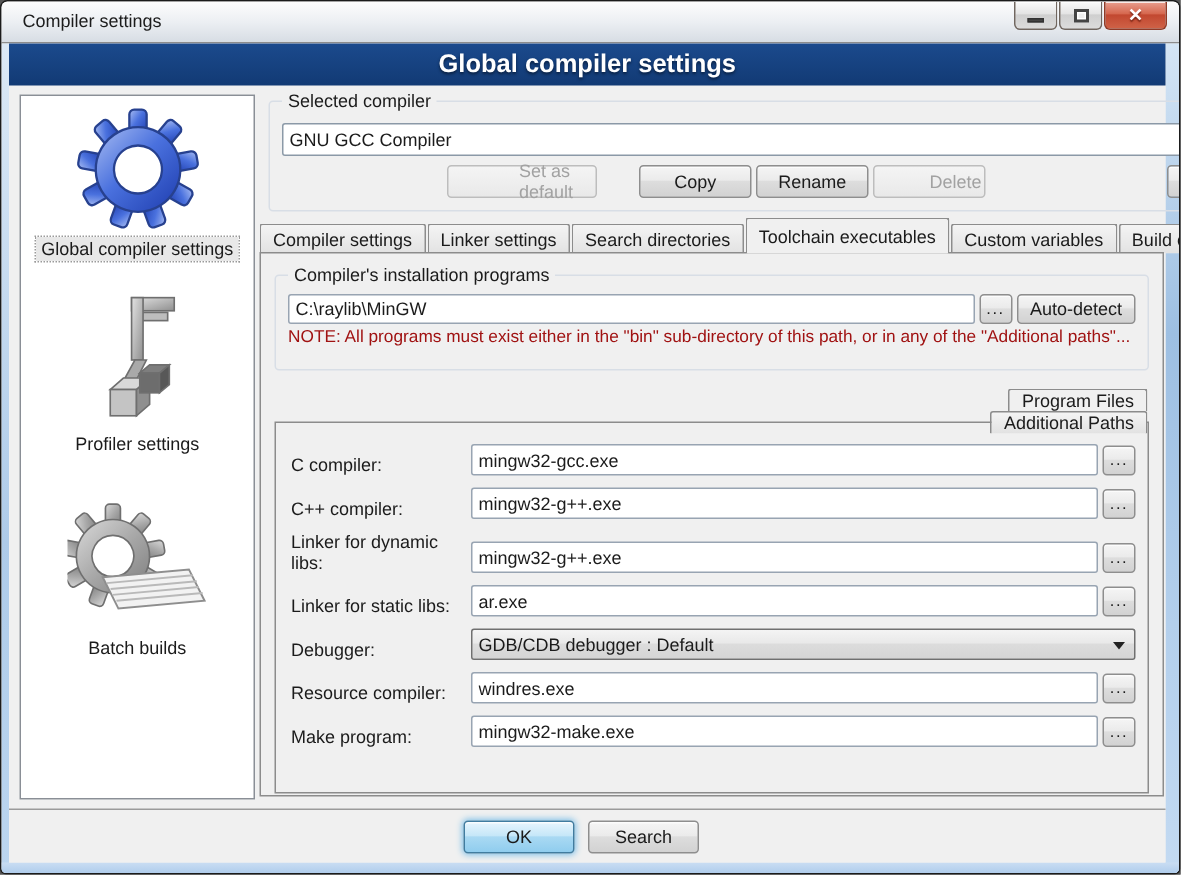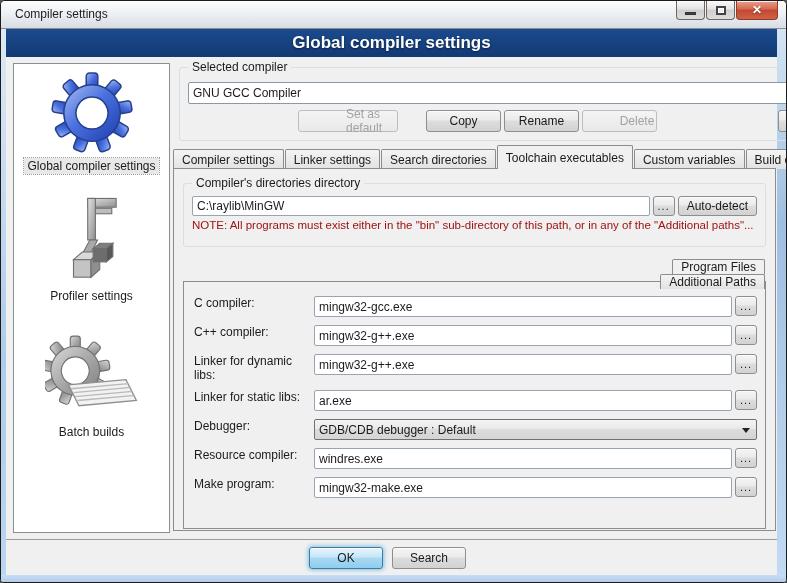--- a/index.html
+++ b/index.html
@@ -97,21 +97,21 @@
     flex:1; height:20px; background:#fff; border:1px solid #98a4b2; border-radius:2px;
     font-family:"Liberation Sans", sans-serif; font-size:12px; color:#1b1b1b; padding:0 4px;
   }
   .browse-btn { width:22px; height:20px; padding:0; margin-left:3px; font-size:11px; letter-spacing:1px; }
   .autodetect-btn { height:20px; margin-left:3px; padding:0 8px; }
   .note { font-size:11.5px; color:#a01212; margin-top:3px; white-space:nowrap; overflow:hidden; }
   
   .subtabrow { display:flex; align-items:flex-end; height:23px; margin-top:12px; position:relative; z-index:2;flex-direction:column; }
   .subpanel { border:1px solid #8c8c8c; background:#f0f0f0; height:248px; margin-top:-1px; padding:14px 8px 0 10px; }
   
-  .frow { display:flex; align-items:flex-start; margin-bottom:8px; }
+  .frow { display:flex; align-items:flex-end; margin-bottom:8px; }
   .frow .flabel { width:120px; font-size:12px; color:#1b1b1b; flex:none; }
   .frow .textfield { height:21px; }
   .selectbox {
     flex:1; height:21px; border:1px solid #707070; border-radius:2px; position:relative;
     background:linear-gradient(#f4f4f4,#e9e9e9 45%,#dcdcdc 50%,#d5d5d5);
     display:flex; align-items:center; padding:0 4px; font-size:12px;
   }
   
   .footer-sep { position:absolute; left:0; right:0; top:510px; border-top:1px solid #9b9b9b; }
   .footer { position:absolute; left:0; right:0; top:511px; bottom:0; display:flex; justify-content:center; align-items:center; padding-right:8px; }
@@ -266,21 +266,21 @@
       <div class="tab">Search directories</div>
       <div class="tab active">Toolchain executables</div>
       <div class="tab">Custom variables</div>
       <div class="tab">Build options</div>
 
     </div>
 
     <div class="tabpanel">
 
       <div class="groupbox install-group">
-        <span class="legend">Compiler's directories directory</span>
+        <span class="legend">Compiler's installation programs</span>
         <div class="path-row">
           <input class="textfield" value="C:\raylib\MinGW" style="">
           <div class="btn browse-btn">...</div>
           <div class="btn autodetect-btn">Auto-detect</div>
         </div>
         <div class="note">NOTE: All programs must exist either in the "bin" sub-directory of this path, or in any of the "Additional paths"...</div>
       </div>
 
       <div class="subtabrow">
         <div class="tab active" style="height:23px;">Program Files</div>

